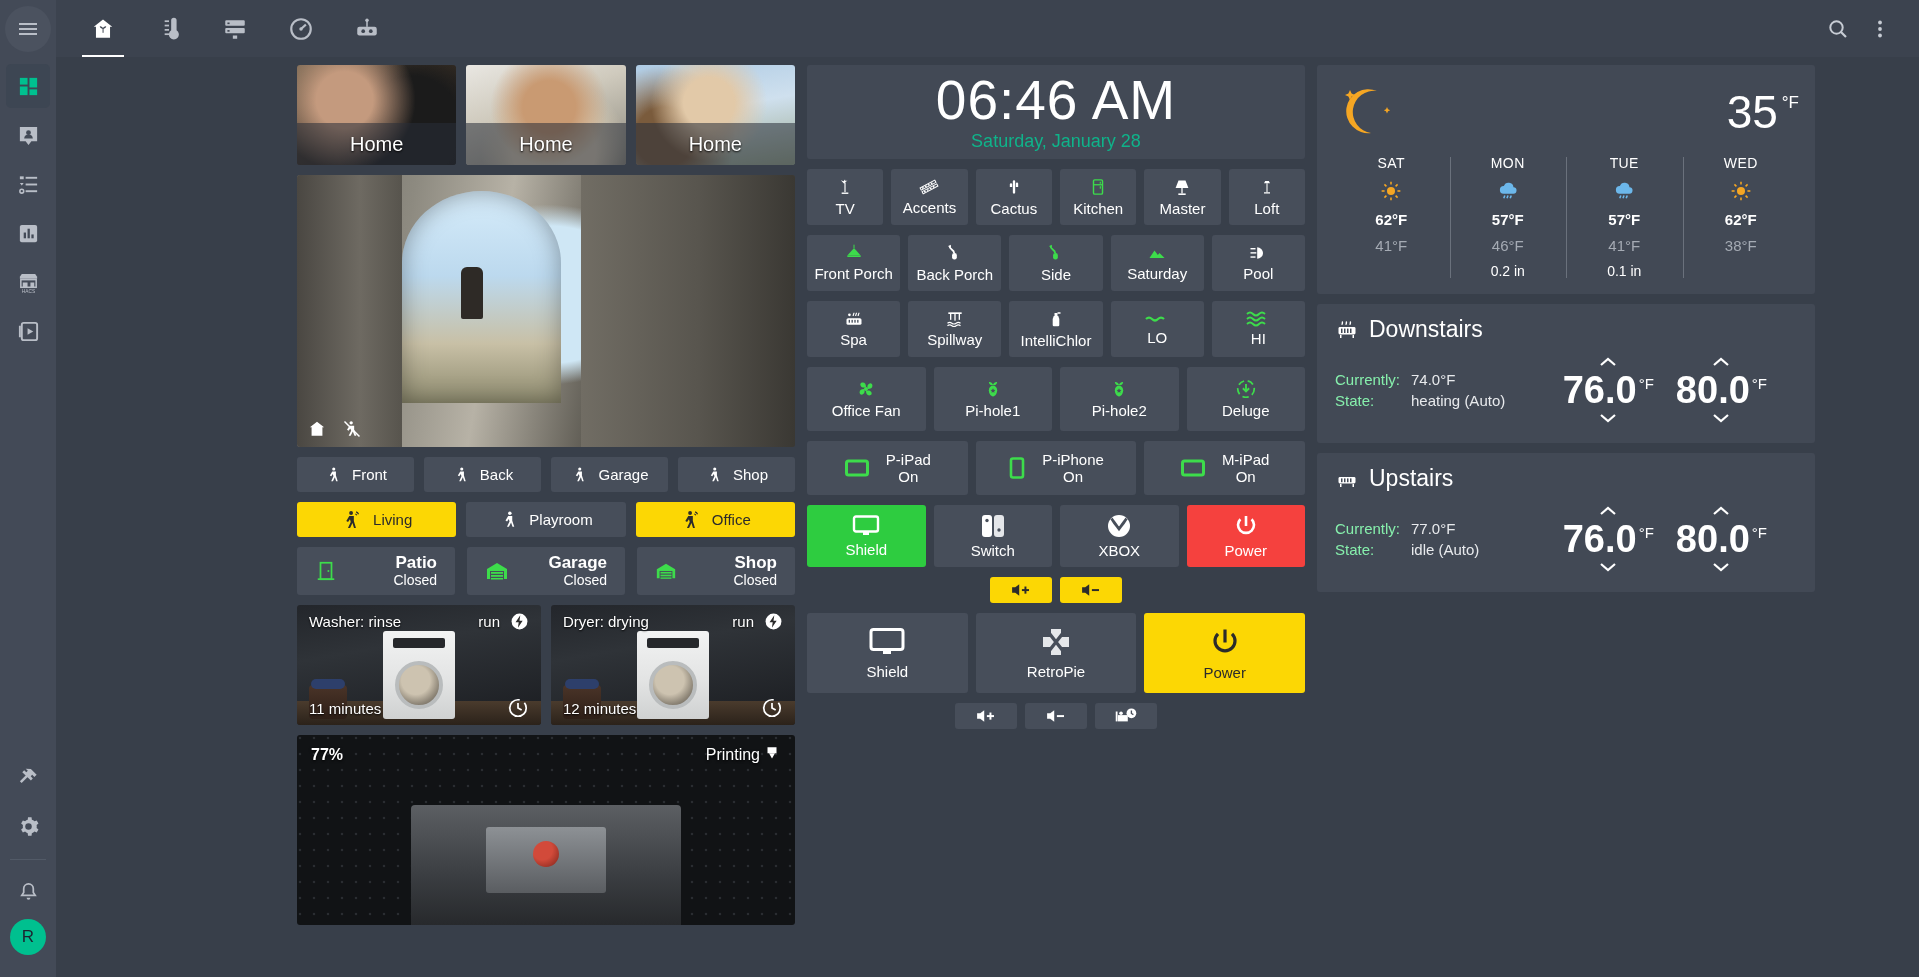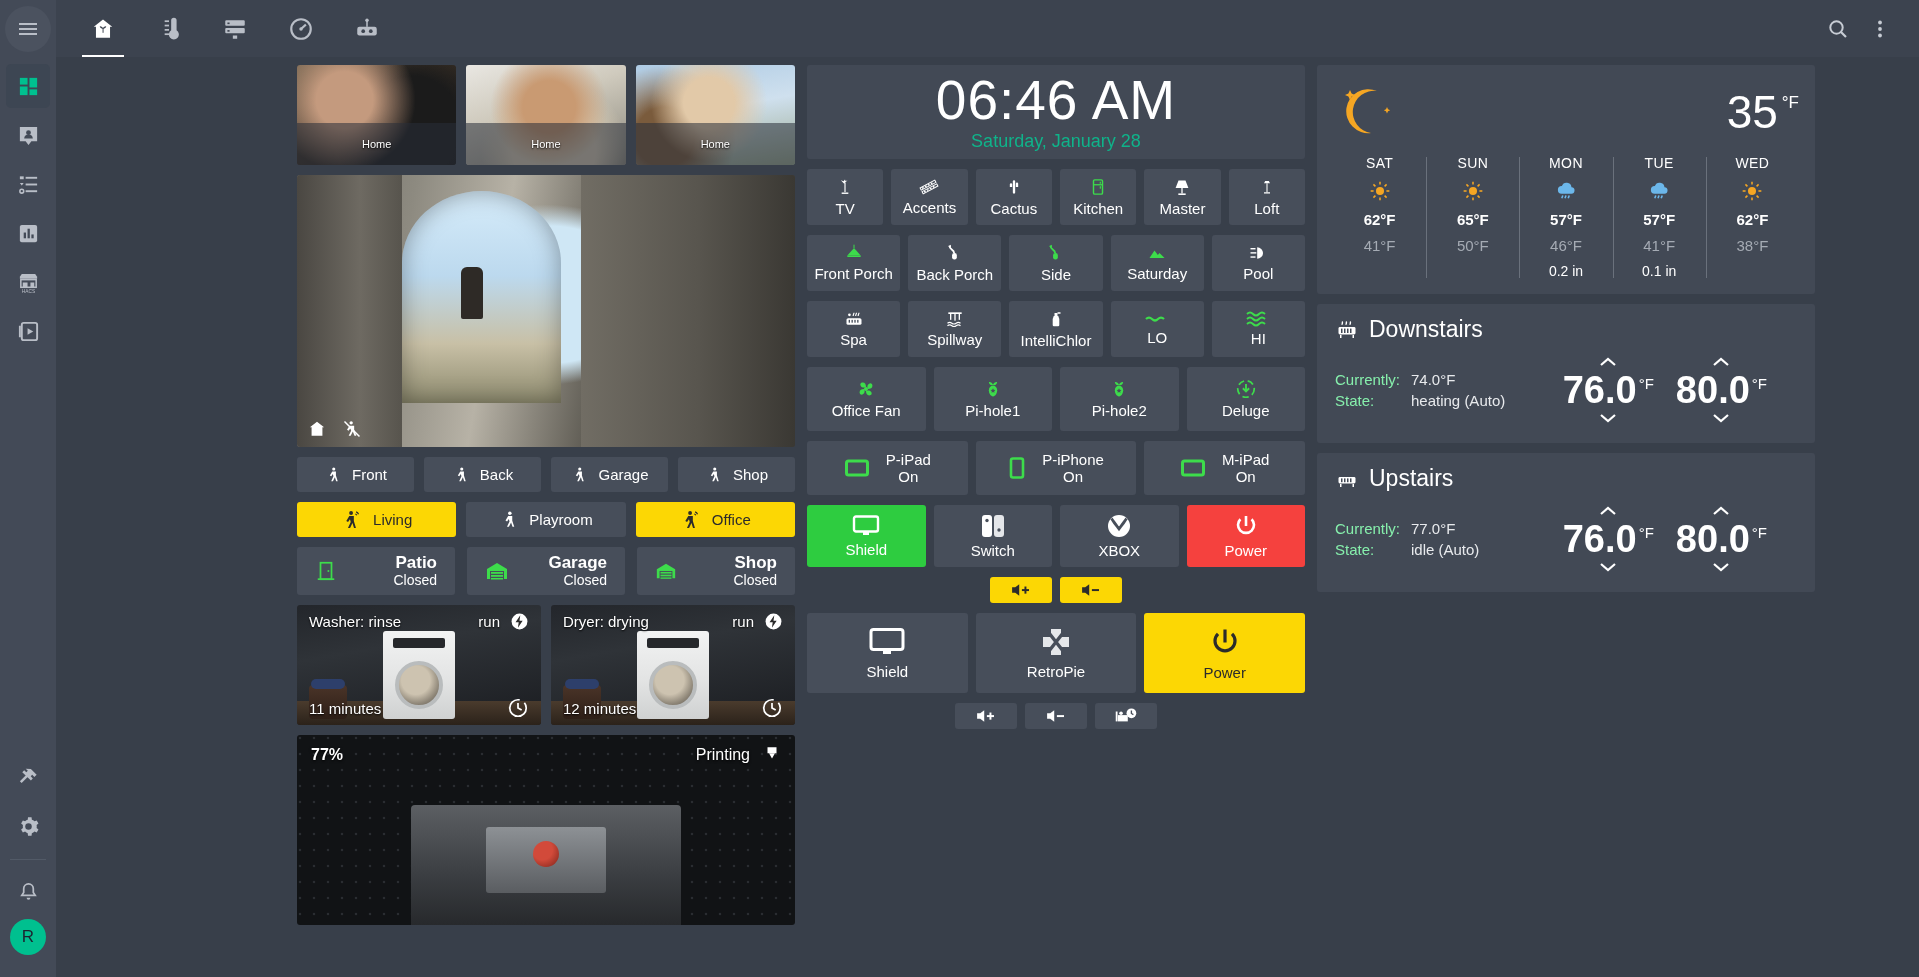--- a/index.html
+++ b/index.html
@@ -101,21 +101,21 @@
       radial-gradient(circle at 46% 38%, #e2c9a8 0 24%, rgba(226,201,168,0) 55%),
       radial-gradient(circle at 18% 72%, #7a5b3c 0 20%, rgba(122,91,60,0) 48%),
       linear-gradient(170deg, #aecbe4 0%, #cfe0ee 45%, #9aa98e 100%);
       filter: blur(0.5px);
   }
   .person .band {
     position: absolute; left: 0; right: 0; bottom: 0; height: 42px;
     background: rgba(40,46,56,0.55);
     display: flex; align-items: center; justify-content: center;
   }
-  .person .band span { font-size: 11px; text-shadow: 0 1px 2px #000; }
+  .person .band span { font-size: 20px; text-shadow: 0 1px 2px #000; }
 
   
   .camera {
     height: 272px; border-radius: 3px; position: relative; overflow: hidden;
     cursor: pointer;
     background:
       radial-gradient(ellipse 36% 46% at 50% 44%, #cfe7f5 0 55%, rgba(207,231,245,0) 72%),
       linear-gradient(100deg, #6d6a63 0%, #8d8a80 22%, #b7b2a6 40%, #5d5a52 62%, #3b3933 100%);
   }
   .camera .arch {
@@ -232,21 +232,21 @@
   .printer .pknob {
     position: absolute; left: 50%; transform: translateX(-50%); top: 36px;
     width: 26px; height: 26px; border-radius: 50%;
     background: radial-gradient(circle at 36% 34%, #d24a3a 0 42%, #7a231a 100%);
   }
   .printer .p-top {
     position: absolute; top: 9px; left: 14px; right: 14px;
     display: flex; align-items: flex-end; font-size: 16px;
   }
   .printer .p-pct { flex: 1 1 auto; font-weight: bold; text-shadow: 0 1px 3px #000; }
-  .printer .p-state { margin-right: 13px; text-shadow: 0 1px 3px #000; }
+  .printer .p-state { margin-right: 3px; text-shadow: 0 1px 3px #000; }
 
   
   .clock {
     height: 94px; display: flex; flex-direction: column;
     align-items: center; justify-content: center; border-radius: 3px;
   }
   .clock .ctime { font-size: 55px; font-weight: 300; letter-spacing: 1px; line-height: 1.0; }
   .clock .cdate { font-size: 18px; color: #0fb38a; margin-top: 3px; }
 
   
@@ -1042,39 +1042,20 @@
                       <line x1="17" y1="17" x2="19.2" y2="19.2"></line>
                     <line x1="19.2" y1="4.8" x2="17" y2="7"></line>
                       <line x1="7" y1="17" x2="4.8" y2="19.2"></line>
                   </g>
                 </svg>
                 <div class="whigh">62°F</div>
                 <div class="wlow">41°F</div>
                 <div class="wprec"></div>
               </div>
               <div class="wday">
-                <div class="wname">SUN</div>
-                <svg width="22" height="22" viewBox="0 0 24 24">
-                  <circle cx="12" cy="12" r="4.4" fill="#f5a623"></circle>
-                  <g stroke="#f5a623" stroke-width="1.7">
-                    <line x1="12" y1="1.8" x2="12" y2="5"></line>
-                      <line x1="12" y1="19" x2="12" y2="22.2"></line>
-                    <line x1="1.8" y1="12" x2="5" y2="12"></line>
-                      <line x1="19" y1="12" x2="22.2" y2="12"></line>
-                    <line x1="4.8" y1="4.8" x2="7" y2="7"></line>
-                      <line x1="17" y1="17" x2="19.2" y2="19.2"></line>
-                    <line x1="19.2" y1="4.8" x2="17" y2="7"></line>
-                      <line x1="7" y1="17" x2="4.8" y2="19.2"></line>
-                  </g>
-                </svg>
-                <div class="whigh">65°F</div>
-                <div class="wlow">50°F</div>
-                <div class="wprec"></div>
-              </div>
-              <div class="wday">
                 <div class="wname">MON</div>
                 <svg width="24" height="22" viewBox="0 0 24 24">
                   <path d="M7.2 15a4.2 4.2 0 01.3-8.4A5.4 5.4 0 0118 7.8a3.6 3.6 0 01-.6 7.2z" fill="#6cb7ea"></path>
                   <g stroke="#6cb7ea" stroke-width="1.7">
                     <line x1="8.5" y1="17" x2="7.4" y2="20"></line>
                     <line x1="12" y1="17" x2="10.9" y2="20"></line>
                     <line x1="15.5" y1="17" x2="14.4" y2="20"></line>
                   </g>
                 </svg>
                 <div class="whigh">57°F</div>

